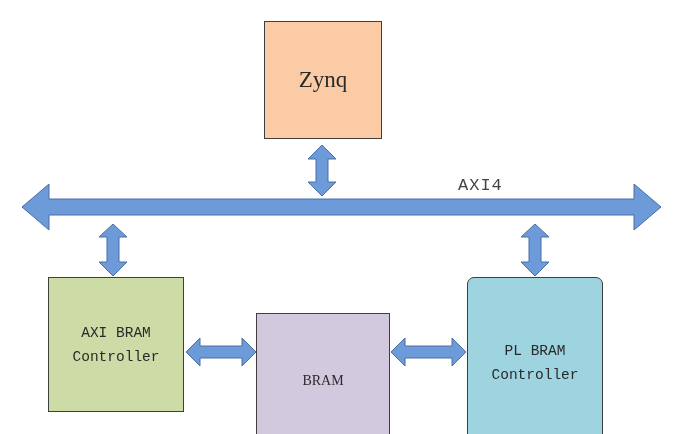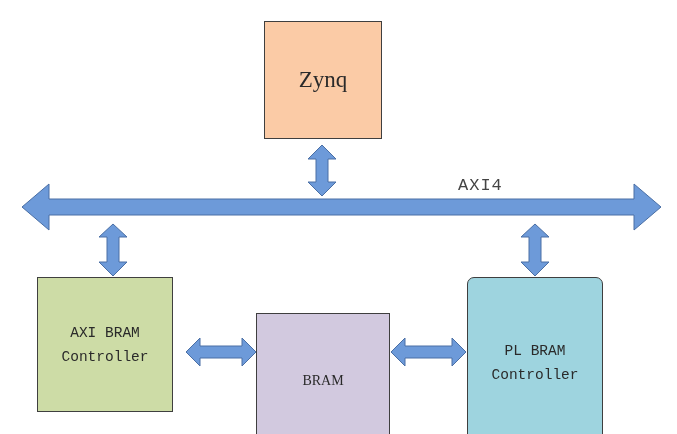--- a/index.html
+++ b/index.html
@@ -7,21 +7,21 @@
     svg { position: absolute; left: 0; top: 0; }
     .box {
       position: absolute; box-sizing: border-box;
       border: 1px solid #3f3f3f;
       display: flex; flex-direction: column; align-items: center; justify-content: center;
       color: #2a2a2a; text-align: left;
     }
     .serif { font-family: "Liberation Serif", "DejaVu Serif", serif; }
     .mono { font-family: "Liberation Mono", "DejaVu Sans Mono", monospace; }
     #cpu { left: 264px; top: 21px; width: 118px; height: 118px; font-size: 23px; line-height: 30px; }
-    #axi-ctrl { left: 37px; top: 277px; width: 136px; height: 135px; font-size: 14.5px; line-height: 24px; }
+    #axi-ctrl { left: 48px; top: 277px; width: 136px; height: 135px; font-size: 14.5px; line-height: 24px; }
     #bram { left: 256px; top: 277px; width: 134px; height: 135px; font-size: 14px; margin-top: 36px; }
     #pl-ctrl { left: 467px; top: 277px; width: 136px; height: 171px; font-size: 14.5px; line-height: 24px; border-radius: 7px; }
     #bus-label { position: absolute; left: 450px; top: 176px; font-size: 17px; color: #444; letter-spacing: 1px; margin-left: 8px; }
   </style>
 </head>
 <body>
 
 <div id="canvas">
   <svg width="677" height="434">
 

